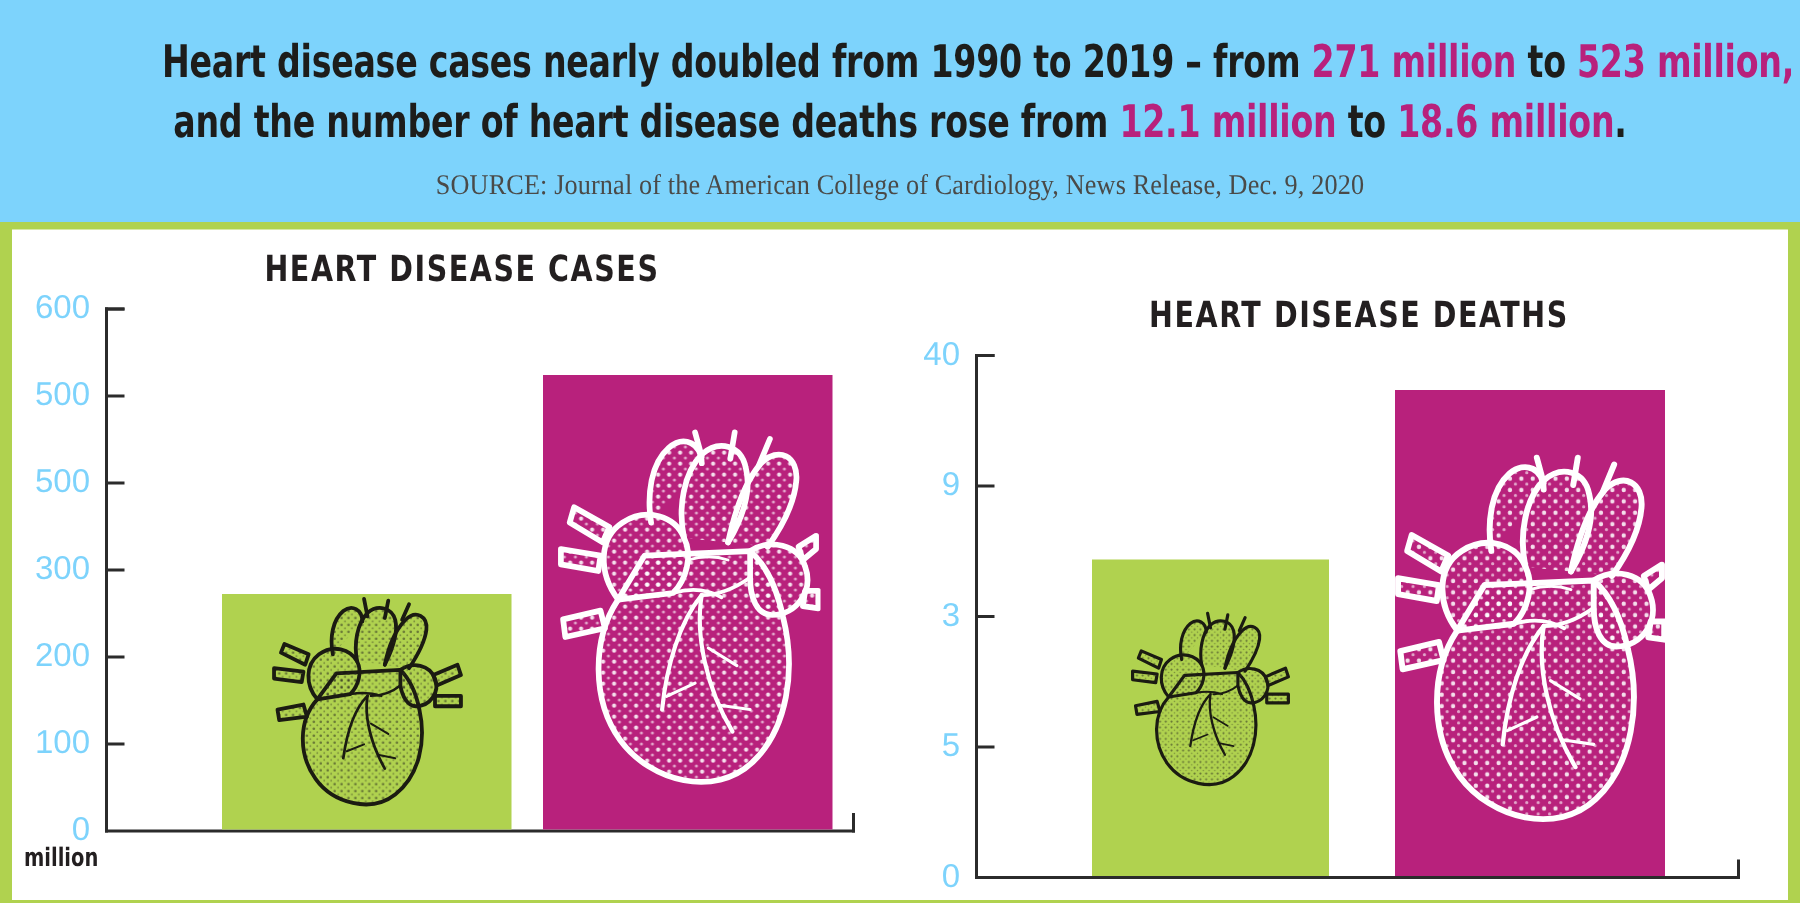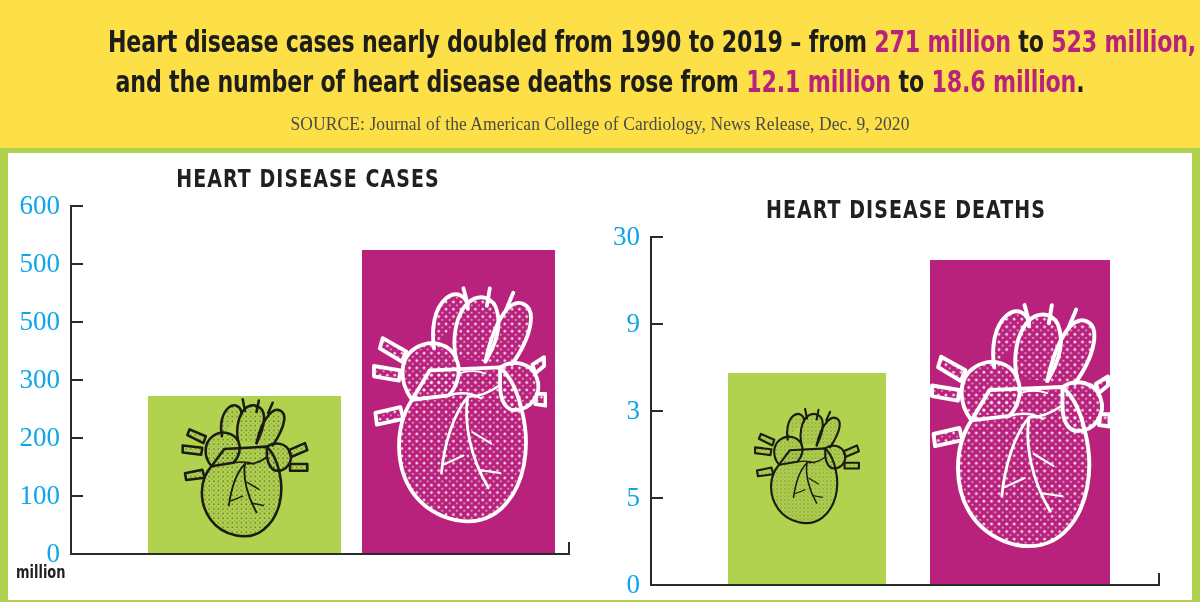--- a/index.html
+++ b/index.html
@@ -18,21 +18,21 @@
     background: #ffffff;
   }
 
   
   .header-band {
     position: absolute;
     left: 0;
     top: 0;
     width: 1200px;
     height: 148px;
-    background: #fde047;
+    background: #7dd3fc;
     box-sizing: border-box;
   }
   .headline {
     position: absolute;
     left: 0;
     top: 22px;
     width: 1200px;
     text-align: center;
     color: #1d1d1b;
     font-family: "Liberation Sans Narrow", "DejaVu Sans Condensed", "Liberation Sans", sans-serif;
@@ -155,24 +155,24 @@
     left: 0;
     width: 13px;
     height: 2px;
     background: #2b2b2b;
   }
   .tick-label {
     position: absolute;
     right: 100%;
     margin-right: 10px;
     transform: translateY(-50%);
-    font-family: Liberation Serif, serif;
+    font-family: Liberation Sans, sans-serif;
     font-weight: 300;
-    font-size: 27px;
-    color: #0ea5e9;
+    font-size: 22px;
+    color: #7dd3fc;
     white-space: nowrap;
     line-height: 1;
   }
   .axis-unit {
     position: absolute;
     top: 409px;
     font-family: "Liberation Sans Narrow", "DejaVu Sans Condensed", "Liberation Sans", sans-serif;
     font-weight: bold;
     font-size: 17px;
     color: #231f20;
@@ -342,21 +342,21 @@
     <div class="chart right">
       <div class="chart-title">HEART DISEASE DEATHS</div>
 
       <div class="plot">
         <div class="axis-v"></div>
         <div class="axis-h"></div>
         <div class="axis-cap-top"></div>
         <div class="axis-cap-right"></div>
 
         <div class="tick" style="bottom:348px">
-          <span class="tick-label">30</span>
+          <span class="tick-label">40</span>
         </div>
         <div class="tick" style="bottom:261px">
           <span class="tick-label">9</span>
         </div>
         <div class="tick" style="bottom:174px">
           <span class="tick-label">3</span>
         </div>
         <div class="tick" style="bottom:87px">
           <span class="tick-label">5</span>
         </div>

